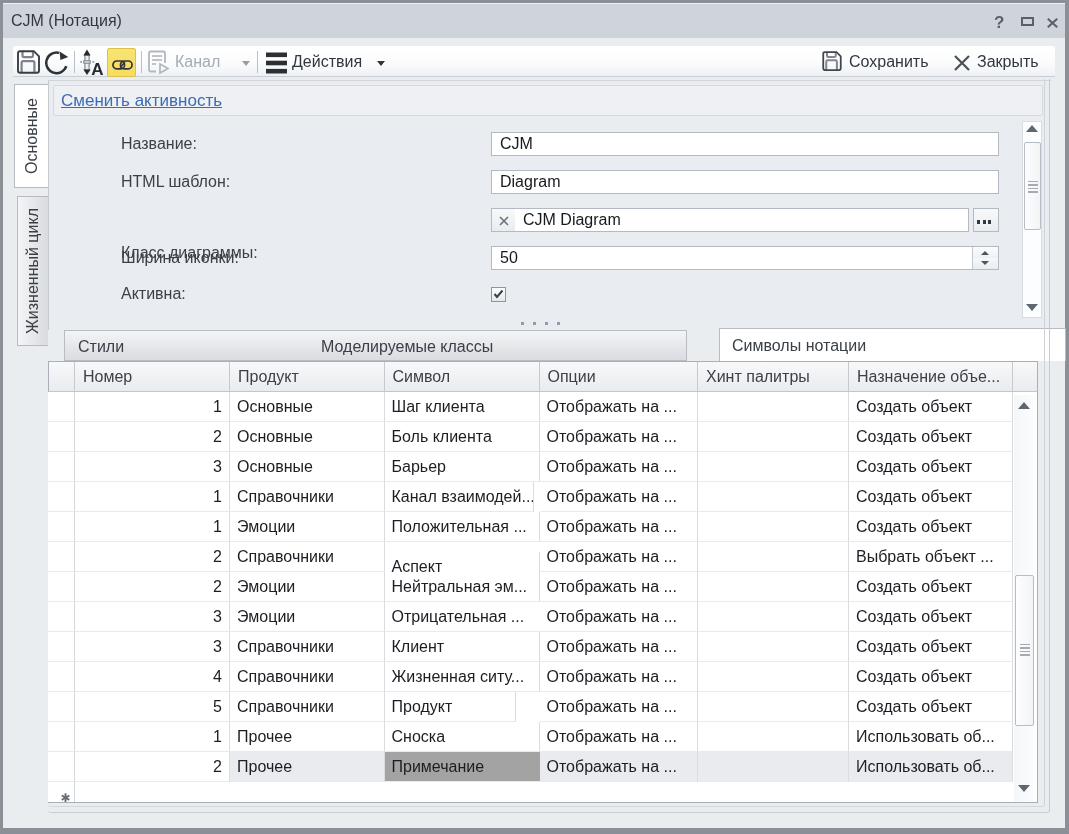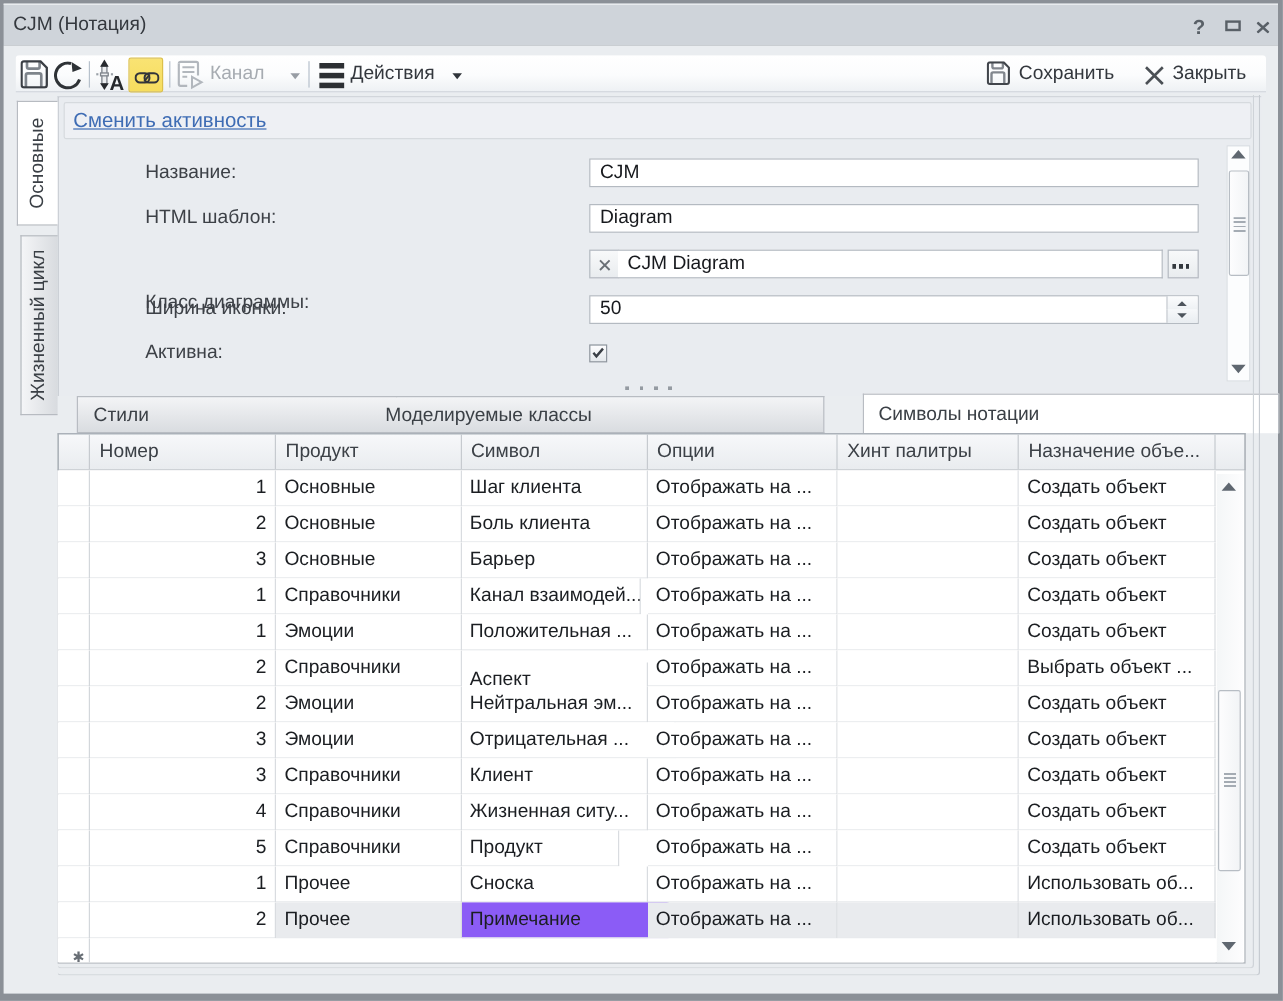--- a/index.html
+++ b/index.html
@@ -264,21 +264,21 @@
 <div class="cell ind" style="left:48px;top:722px;width:27px;"></div>
 <div class="cell num" style="left:75px;top:722px;width:155px;">1</div>
 <div class="cell" style="left:230px;top:722px;width:154.5px;">Прочее</div>
 <div class="cell" style="left:384.5px;top:722px;width:155.0px;">Сноска</div>
 <div class="cell" style="left:539.5px;top:722px;width:158.5px;">Отображать на ...</div>
 <div class="cell" style="left:698px;top:722px;width:151px;"></div>
 <div class="cell" style="left:849px;top:722px;width:163.5px;">Использовать об...</div>
 <div class="cell ind" style="left:48px;top:752px;width:27px;"></div>
 <div class="cell num" style="left:75px;top:752px;width:155px;">2</div>
 <div class="cell" style="left:230px;top:752px;width:154.5px;background:#e9ebee;">Прочее</div>
-<div class="cell" style="left:384.5px;top:752px;width:172px;background:#8b5cf6;">Примечание</div>
+<div class="cell" style="left:384.5px;top:752px;width:172px;background:#a3a3a3;">Примечание</div>
 <div class="cell" style="left:539.5px;top:752px;width:158.5px;background:#e9ebee;">Отображать на ...</div>
 <div class="cell" style="left:698px;top:752px;width:151px;background:#e9ebee;"></div>
 <div class="cell" style="left:849px;top:752px;width:163.5px;background:#e9ebee;">Использовать об...</div>
 
 <div class="cell ind" style="left:48px;top:782px;width:27px;height:20px;border-bottom:none;"></div>
 <div class="abs" style="left:60.5px;top:791.5px;color:#686e75;font-size:12px;line-height:12px;">✱</div>
 <div class="cell" style="left:75px;top:782px;width:937.5px;height:20px;border-bottom:none;border-right:none;"></div>
 
 <div class="sbtrack" style="left:1013.5px;top:394.5px;width:22px;height:407px;border:none;background:linear-gradient(to right,#f4f6f7,#fdfdfe);"></div>
 <div class="tri-up" style="left:1017.5px;top:402px;border-left-width:6px;border-right-width:6px;border-bottom-width:7px;"></div>

